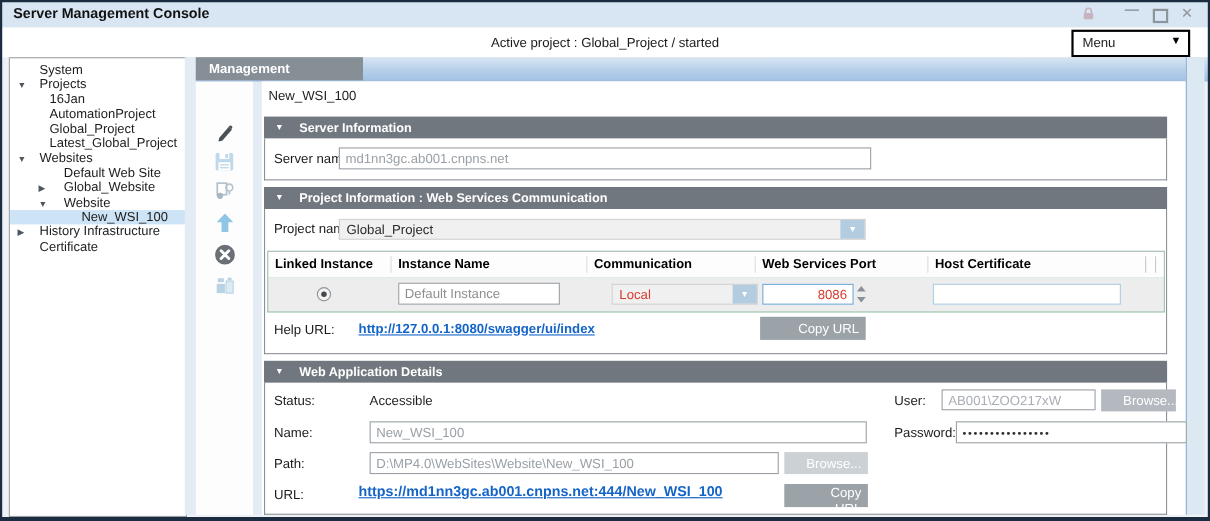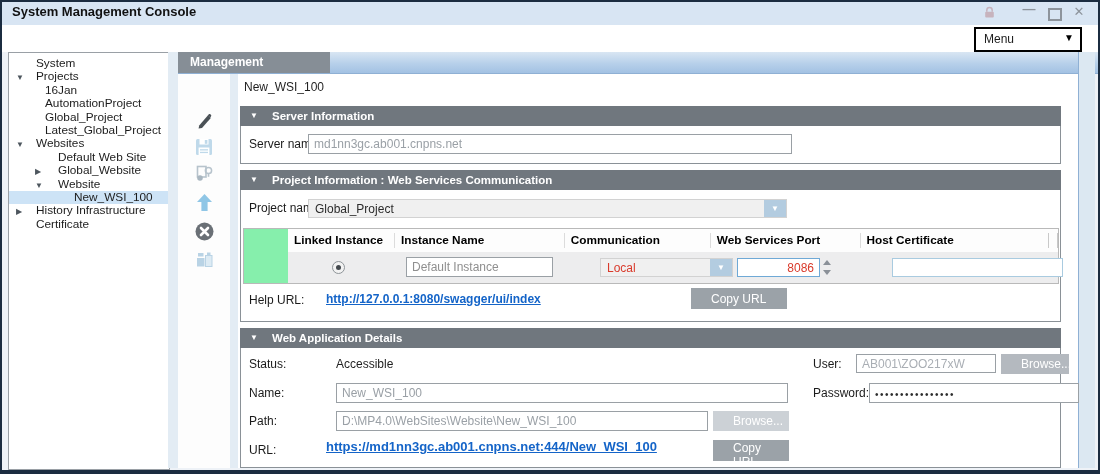--- a/index.html
+++ b/index.html
@@ -54,21 +54,21 @@
   #sec-webapp{top:328px;} #sec-webapp .sec-body{height:120px;overflow:visible;}
   .flabel{position:absolute;color:#1b1b1b;}
   .ginput{position:absolute;height:20px;border:1px solid #9aa0a5;background:#fff;color:#9aa0a6;
     font-family:"Liberation Sans",sans-serif;font-size:12px;padding:0 5px;box-sizing:border-box;}
   
   .dropdown{position:absolute;height:19px;background:#f0f0f0;border:1px solid #d2d2d2;box-sizing:border-box;}
   .dd-value{position:absolute;left:6px;top:2px;color:#2b2b2b;}
   .dd-btn{position:absolute;right:0;top:0;width:22px;height:100%;background:#b3cce0;color:#fff;
     font-size:8px;text-align:center;line-height:18px;cursor:pointer;}
   
-  #itable{position:absolute;left:2px;top:38px;width:816px;border:1px solid #b9b9b9;box-sizing:border-box;background:#86efac;padding-left:44px;}
+  #itable{position:absolute;left:2px;top:38px;width:816px;border:1px solid #b9b9b9;box-sizing:border-box;background:#86efac;}
   #itable-header{display:flex;height:23px;align-items:center;background:#fdfdfd;}
   .th{font-weight:bold;font-size:11.8px;color:#000;padding-left:6px;box-sizing:border-box;
       border-right:1px solid #dcdcdc;height:15px;line-height:15px;}
   .th0{width:112px;} .th1{width:178px;} .th2{width:153px;} .th3{width:157px;} .th4{width:198px;border-right:1px solid #c9c9c9;}
   .th-sep{width:8px;height:15px;border-right:1px solid #c9c9c9;}
   #itable-row{position:relative;height:31px;background:#ededee;}
   #radio-linked{position:absolute;left:44px;top:9px;width:13px;height:13px;border-radius:50%;
     border:1px solid #8e9498;background:#f2f2f2;box-sizing:border-box;cursor:pointer;}
   #radio-linked::after{content:"";position:absolute;left:3px;top:3px;width:5px;height:5px;border-radius:50%;background:#43484d;}
   #instance-input{left:118px;top:5px;width:147px;height:20px;color:#8f8f8f;}
@@ -76,47 +76,48 @@
   #comm-dd .dd-value{color:#d93a2b;}
   #port-field{position:absolute;left:449px;top:6px;width:83px;height:19px;border:1px solid #6fa9d6;background:#fff;
     color:#d93a2b;text-align:right;padding:2px 5px 0 0;box-sizing:border-box;}
   #spinner{position:absolute;left:533px;top:6px;width:12px;height:19px;}
   .spin{width:0;height:0;border-left:4px solid transparent;border-right:4px solid transparent;position:absolute;left:2px;}
   #spin-up{top:2px;border-bottom:5px solid #8a9098;}
   #spin-down{bottom:2px;border-top:5px solid #8a9098;}
   #cert-input{left:604px;top:6px;width:171px;height:19px;border:1px solid #a9cbe0;}
   
   .link{color:#1464c8;font-weight:bold;text-decoration:underline;cursor:pointer;}
-  .grey-btn{position:absolute;background:#9ba2a8;color:#fff;text-align:left;border:none;cursor:pointer;
+  .grey-btn{position:absolute;background:#9ba2a8;color:#fff;text-align:right;border:none;cursor:pointer;
     font-family:"Liberation Sans",sans-serif;font-size:12px;padding-left:20px;}
   .disabled-btn{background:#ccd1d6;cursor:default;}
   .mid-btn{background:#b4b9bf;}
   
   #status-value{position:absolute;left:95px;top:9px;color:#1f1f1f;}
   #password-input{color:#2f2f2f;letter-spacing:1.5px;font-size:10px;padding-top:3px;}
 </style>
 </head>
 <body>
 
 <div id="app">
 
   <div id="titlebar">
-    <span id="window-title">System Management Console</span>
+    <span id="window-title">Server Management Console</span>
     <span id="lock">
       <svg width="13" height="13" viewBox="0 0 13 13">
           <path d="M3.8 5.8 V4.2 a2.7 2.7 0 0 1 5.4 0 V5.8" fill="none" stroke="#c7b3bd" stroke-width="1.5"></path>
           <rect x="2.2" y="5.8" width="8.6" height="5.6" rx="1" fill="#c7b3bd"></rect>
         </svg>
     </span>
     <span id="btn-min" class="winctl">—</span>
     <span id="btn-max" class="winctl"><span id="maxbox"></span></span>
     <span id="btn-close" class="winctl">✕</span>
   </div>
 
   <div id="activebar">
+    <div id="active-text">Active project : Global_Project / started</div>
     <div id="menu-dd">
       <span id="menu-label">Menu</span>
       <span id="menu-arrow">▼</span>
     </div>
   </div>
 
   <div id="tree">
       <div class="tree-row lvl1"><span class="tree-label">System</span></div>
       <div class="tree-row lvl1"><span class="tree-arrow">▼</span><span class="tree-label">Projects</span></div>
       <div class="tree-row lvl2"><span class="tree-label">16Jan</span></div>

